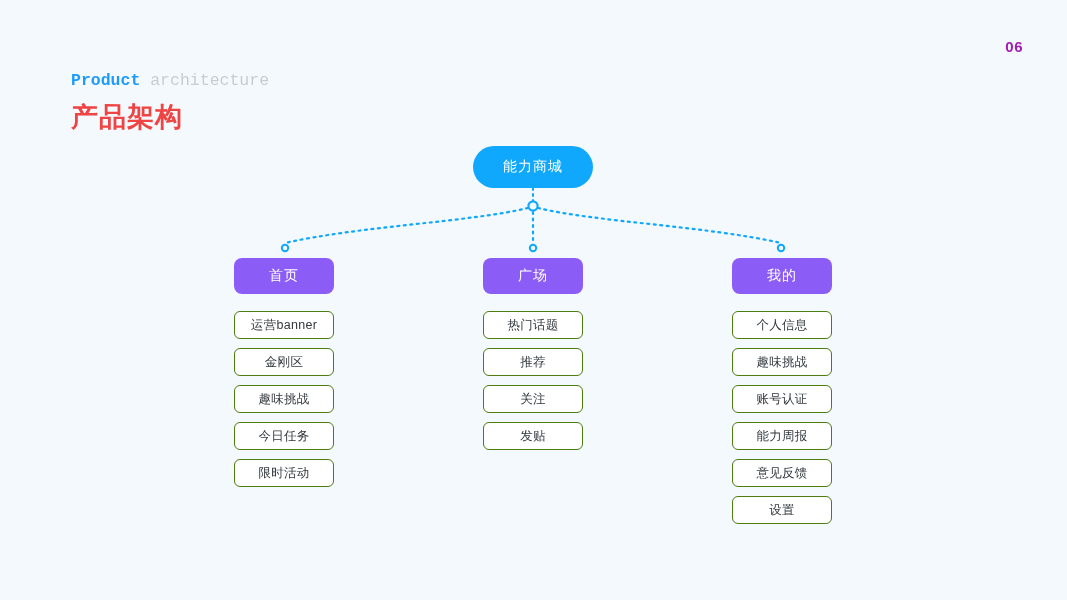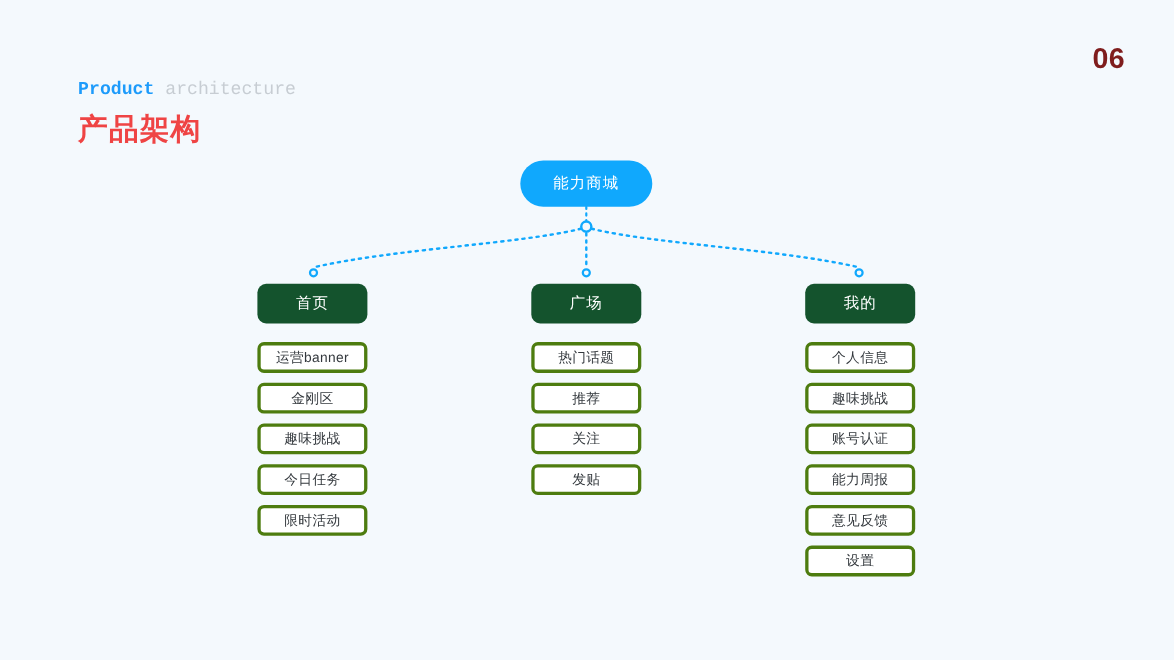--- a/index.html
+++ b/index.html
@@ -18,23 +18,23 @@
   .slide {
     position: absolute;
     inset: 0;
   }
 
   
   .page-num {
     position: absolute;
     top: 38px;
     right: 44px;
-    font-size: 26px;
+    font-size: 15px;
     font-weight: bold;
-    color: #7f1d1d;
+    color: #a21caf;
     letter-spacing: 0.5px;
   }
 
   .eyebrow {
     position: absolute;
     left: 71px;
     top: 71px;
     font-size: 16.5px;
     line-height: 20px;
     white-space: nowrap;
@@ -95,21 +95,21 @@
     letter-spacing: 1px;
     box-sizing: border-box;
   }
 
   .node-l2 {
     position: absolute;
     top: 258px;
     width: 100px;
     height: 36px;
     border-radius: 8px;
-    background: #14532d;
+    background: #8b5cf6;
     color: #ffffff;
     font-size: 14px;
     display: flex;
     align-items: center;
     justify-content: center;
     letter-spacing: 1px;
     box-sizing: border-box;
   }
   .node-l2.c0 { left: 234px; }
   .node-l2.c1 { left: 483px; }
@@ -124,21 +124,21 @@
     gap: 9px;
   }
   .leaf-col.c0 { left: 234px; }
   .leaf-col.c1 { left: 483px; }
   .leaf-col.c2 { left: 732px; }
 
   .leaf {
     height: 28px;
     border-radius: 6px;
     background: #ffffff;
-    border: 3px solid #4d7c0f;
+    border: 1px solid #4d7c0f;
     color: #33383d;
     font-size: 12.5px;
     display: flex;
     align-items: center;
     justify-content: center;
     box-sizing: border-box;
     letter-spacing: 0.3px;
   }
 </style>
 </head>

